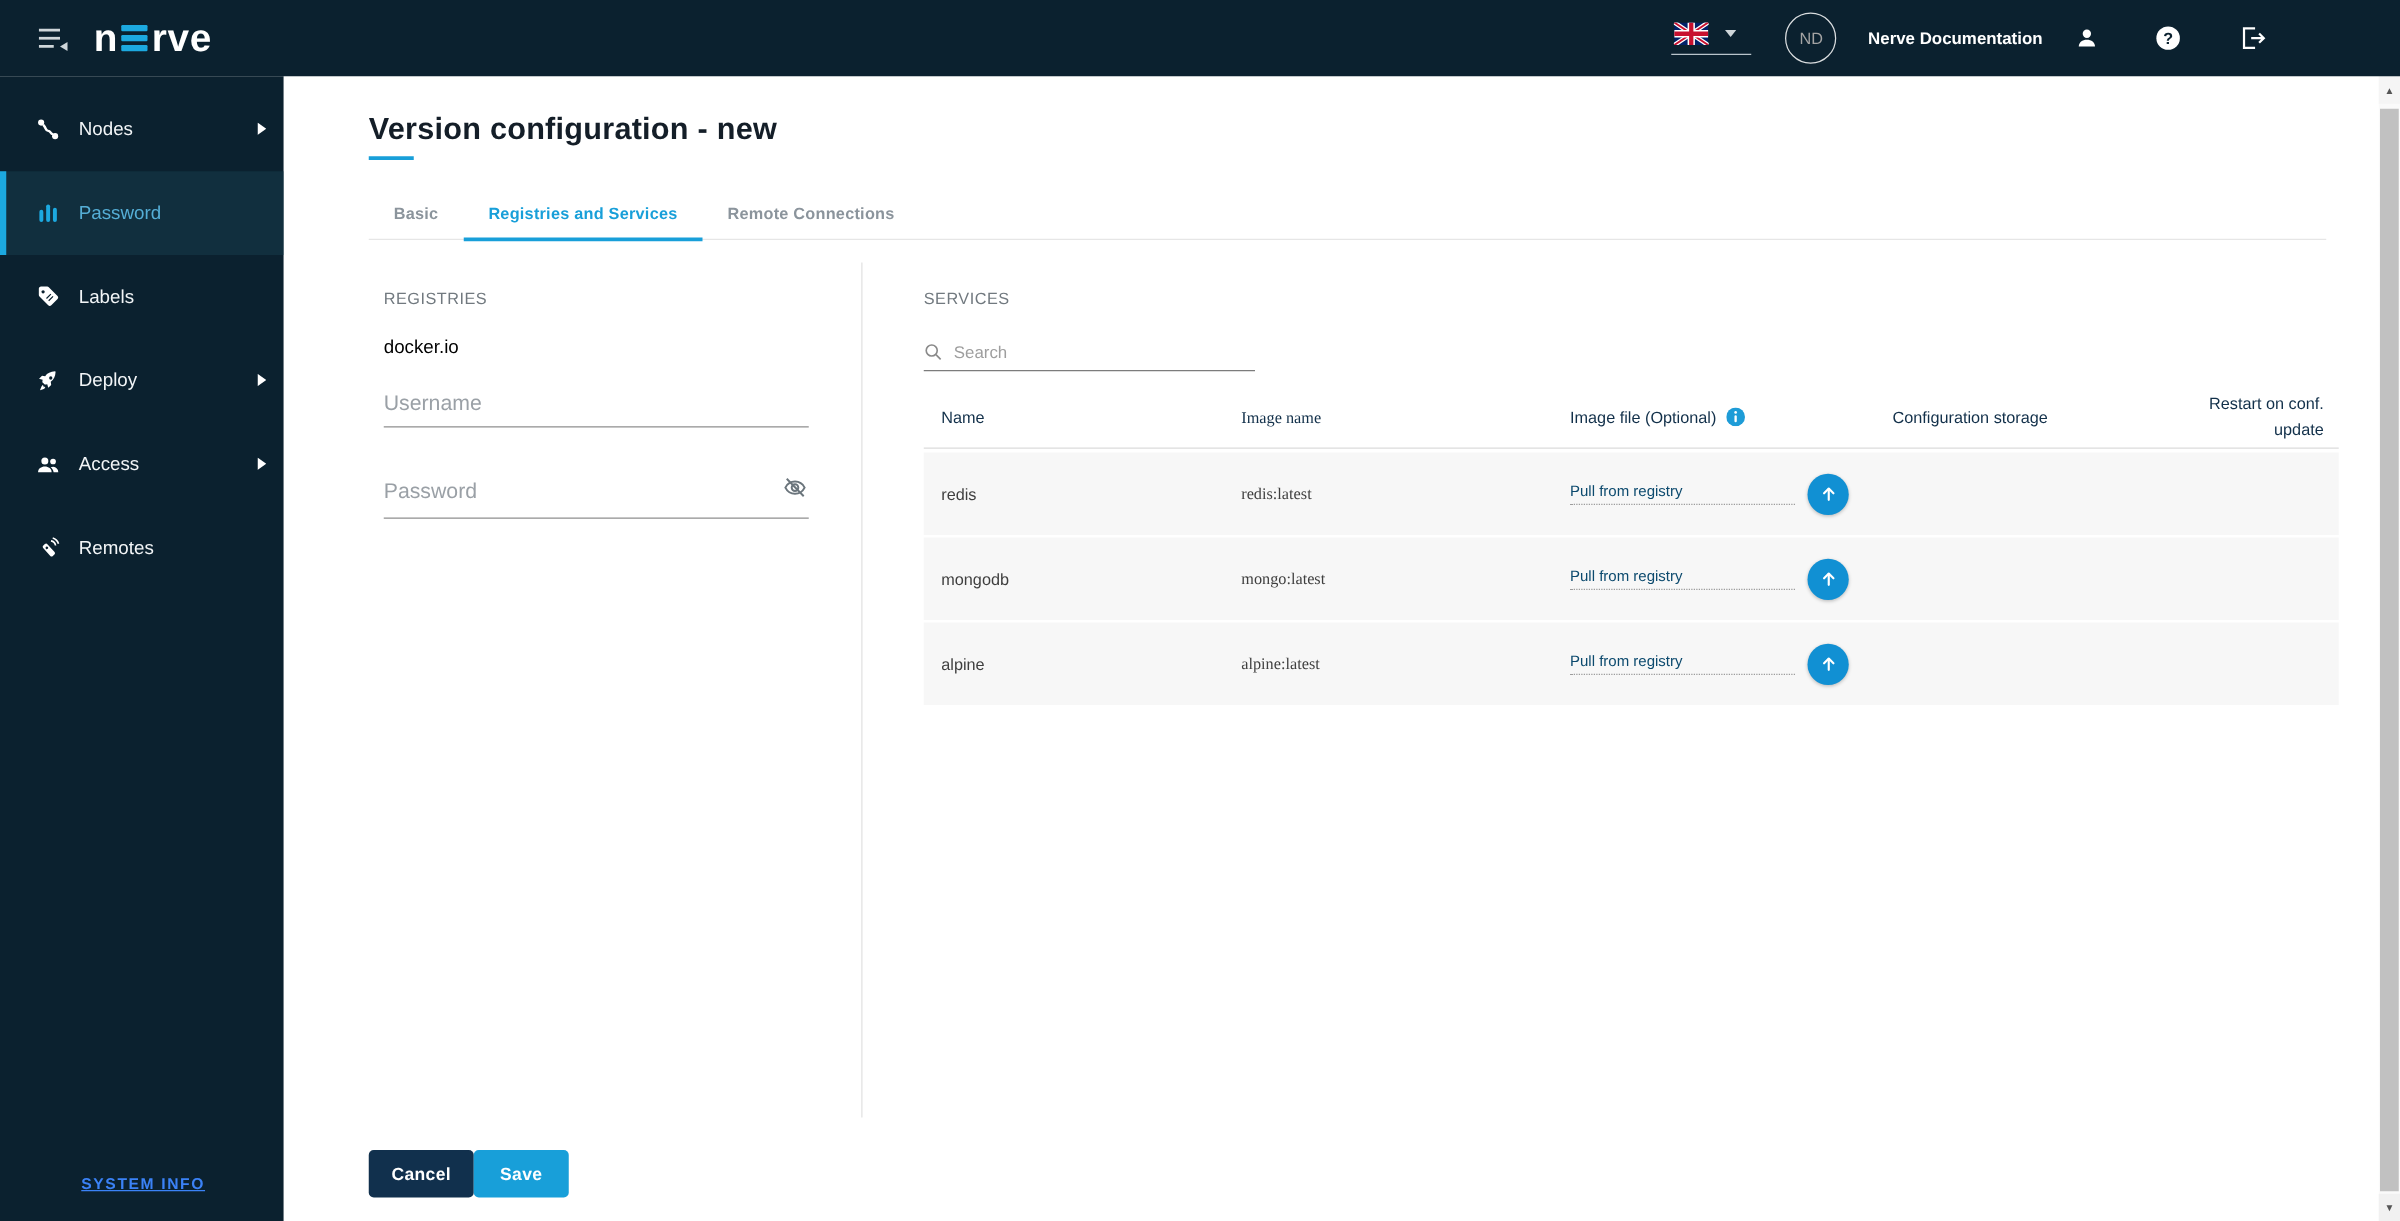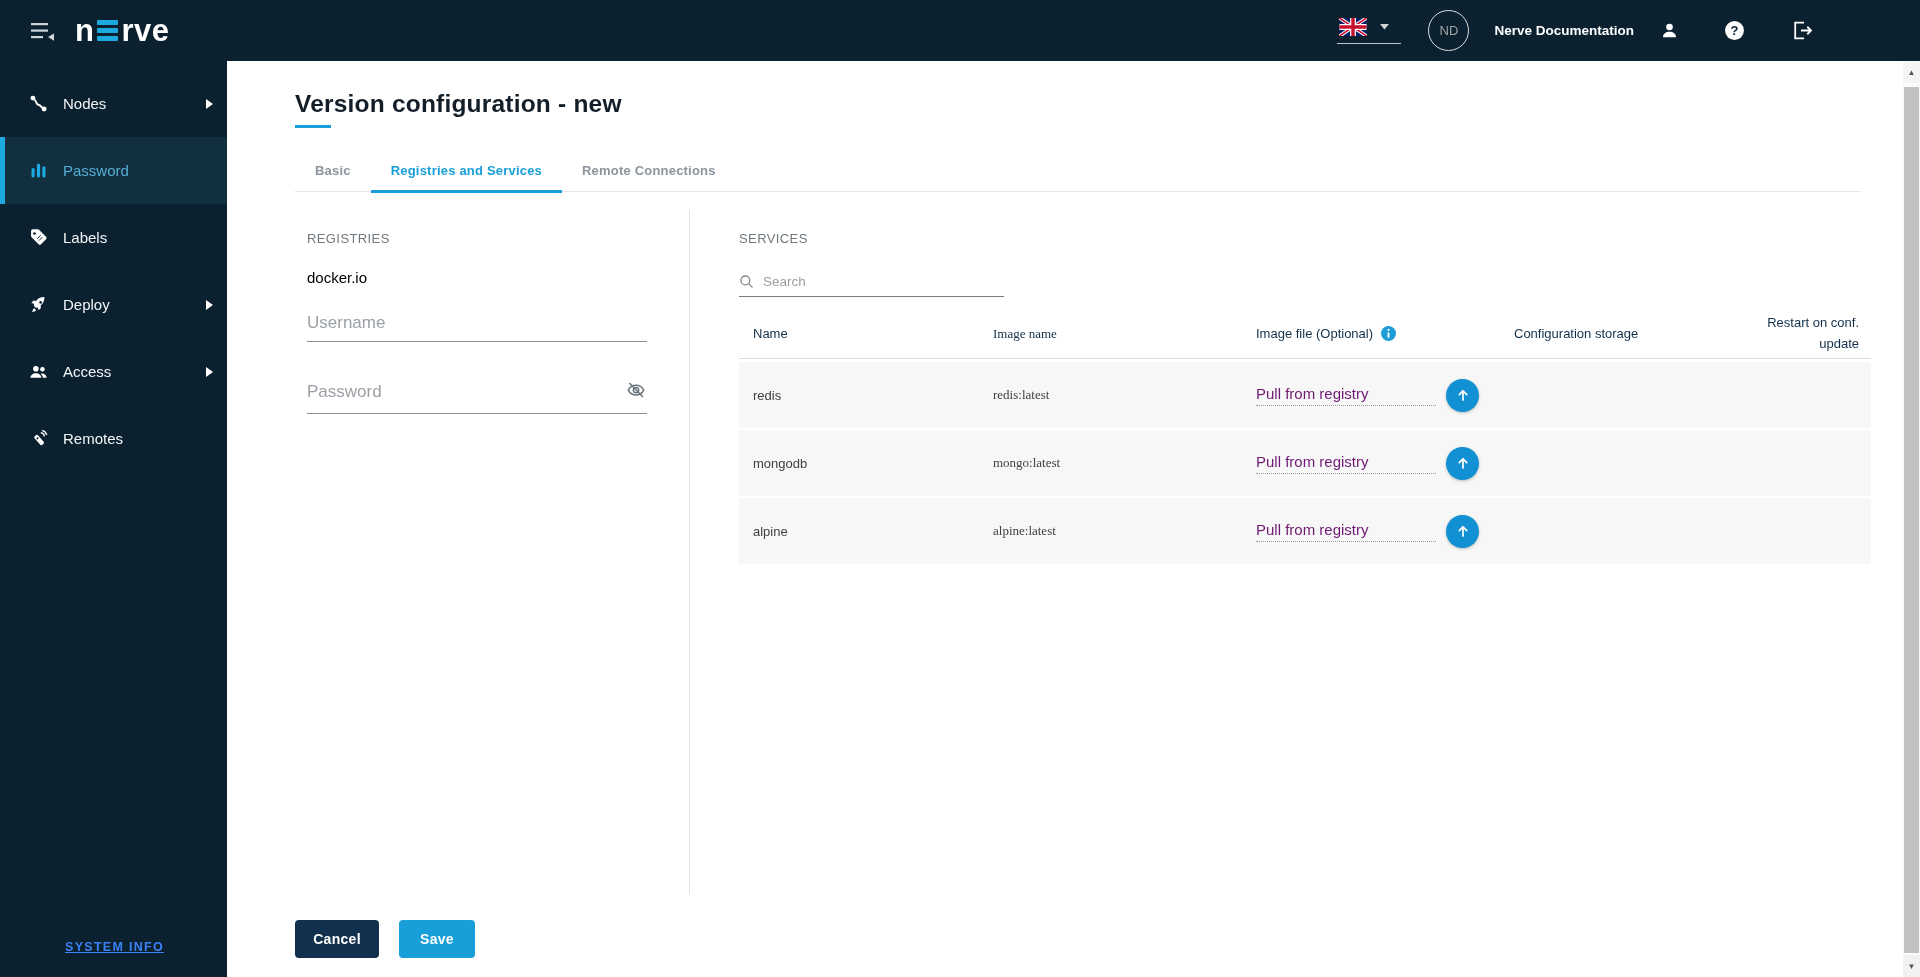--- a/index.html
+++ b/index.html
@@ -80,28 +80,28 @@
   .c-image { width:263px; flex:none;font-family:Liberation Serif, serif; }
   .c-file { width:258px; flex:none; display:flex; align-items:center; }
   .c-config { width:230px; flex:none; }
   .c-restart { flex:1; text-align:right; padding-right:12px; line-height:1.55; }
   .thead .c-restart { max-width:127px; margin-left:auto; }
   .info-icon { margin-left:8px; display:inline-flex; cursor:pointer; }
 
   .tbody { margin-top:3px; }
   .trow { display:flex; align-items:center; height:66px; background:#f7f7f7;
           margin-bottom:2px; font-size:13px; color:#3f3f3f; }
-  .pull-input { width:180px; font-size:15px; color:#701a75;
+  .pull-input { width:180px; font-size:12px; color:#0c4a6e;
                 border-bottom:1px dotted #9c9c9c; padding-bottom:3px; cursor:pointer;
                 white-space:nowrap; overflow:hidden; }
   .upload-btn { width:33px; height:33px; border-radius:50%; background:#1190d3; border:none;
                 margin-left:10px; display:flex; align-items:center; justify-content:center;
                 cursor:pointer; flex:none; box-shadow:0 1px 3px rgba(0,0,0,.25); }
 
-  .footer-actions { position:absolute; left:68px; top:859px; display:flex; gap:20px; }
+  .footer-actions { position:absolute; left:68px; top:859px; display:flex; }
   .btn { height:38px; border:none; border-radius:4px; color:#fff; font-size:14px;
          font-weight:700; font-family:inherit; letter-spacing:.3px; cursor:pointer; }
   .btn-cancel { width:84px; background:#11304d; }
   .btn-save { width:76px; background:#189fd9; }
 
   
   .scrollbar { position:absolute; right:0; top:61px; width:17px; height:916px; background:#fafafa; }
   .sb-btn { position:absolute; left:0; width:17px; height:22px; background:#f5f5f5;
             display:flex; align-items:center; justify-content:center; color:#555;
             font-size:8px; cursor:pointer; }

